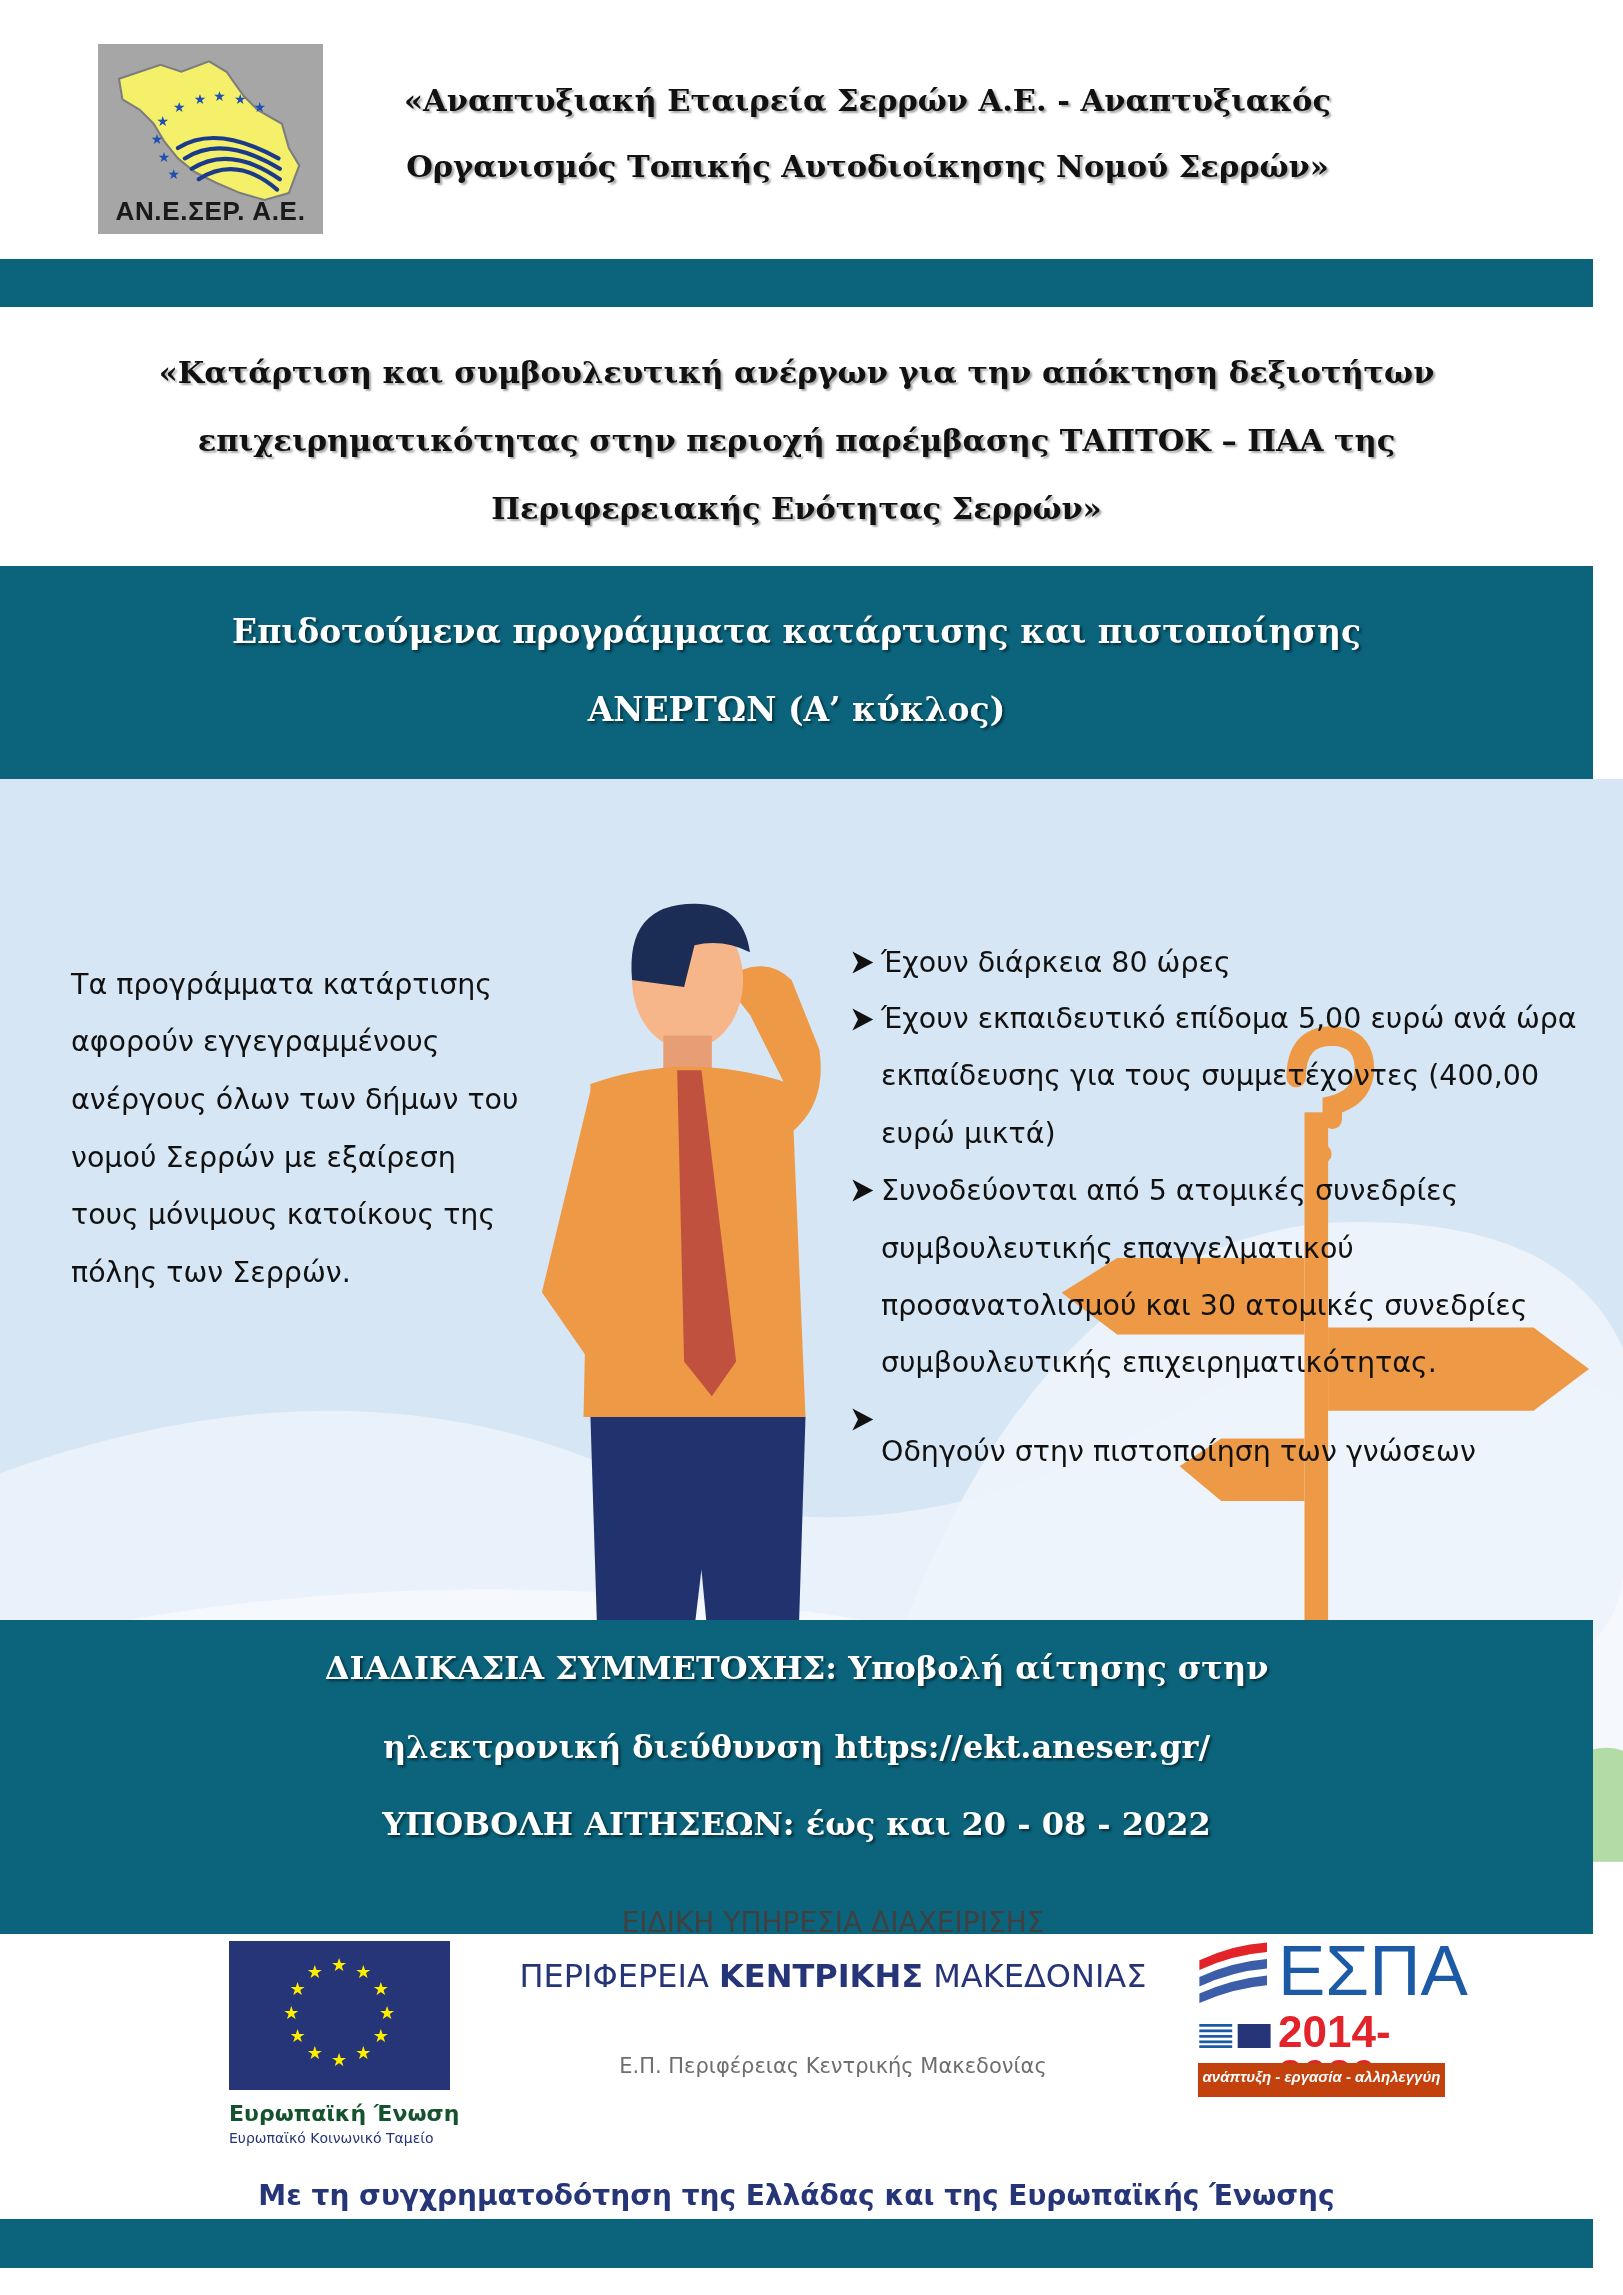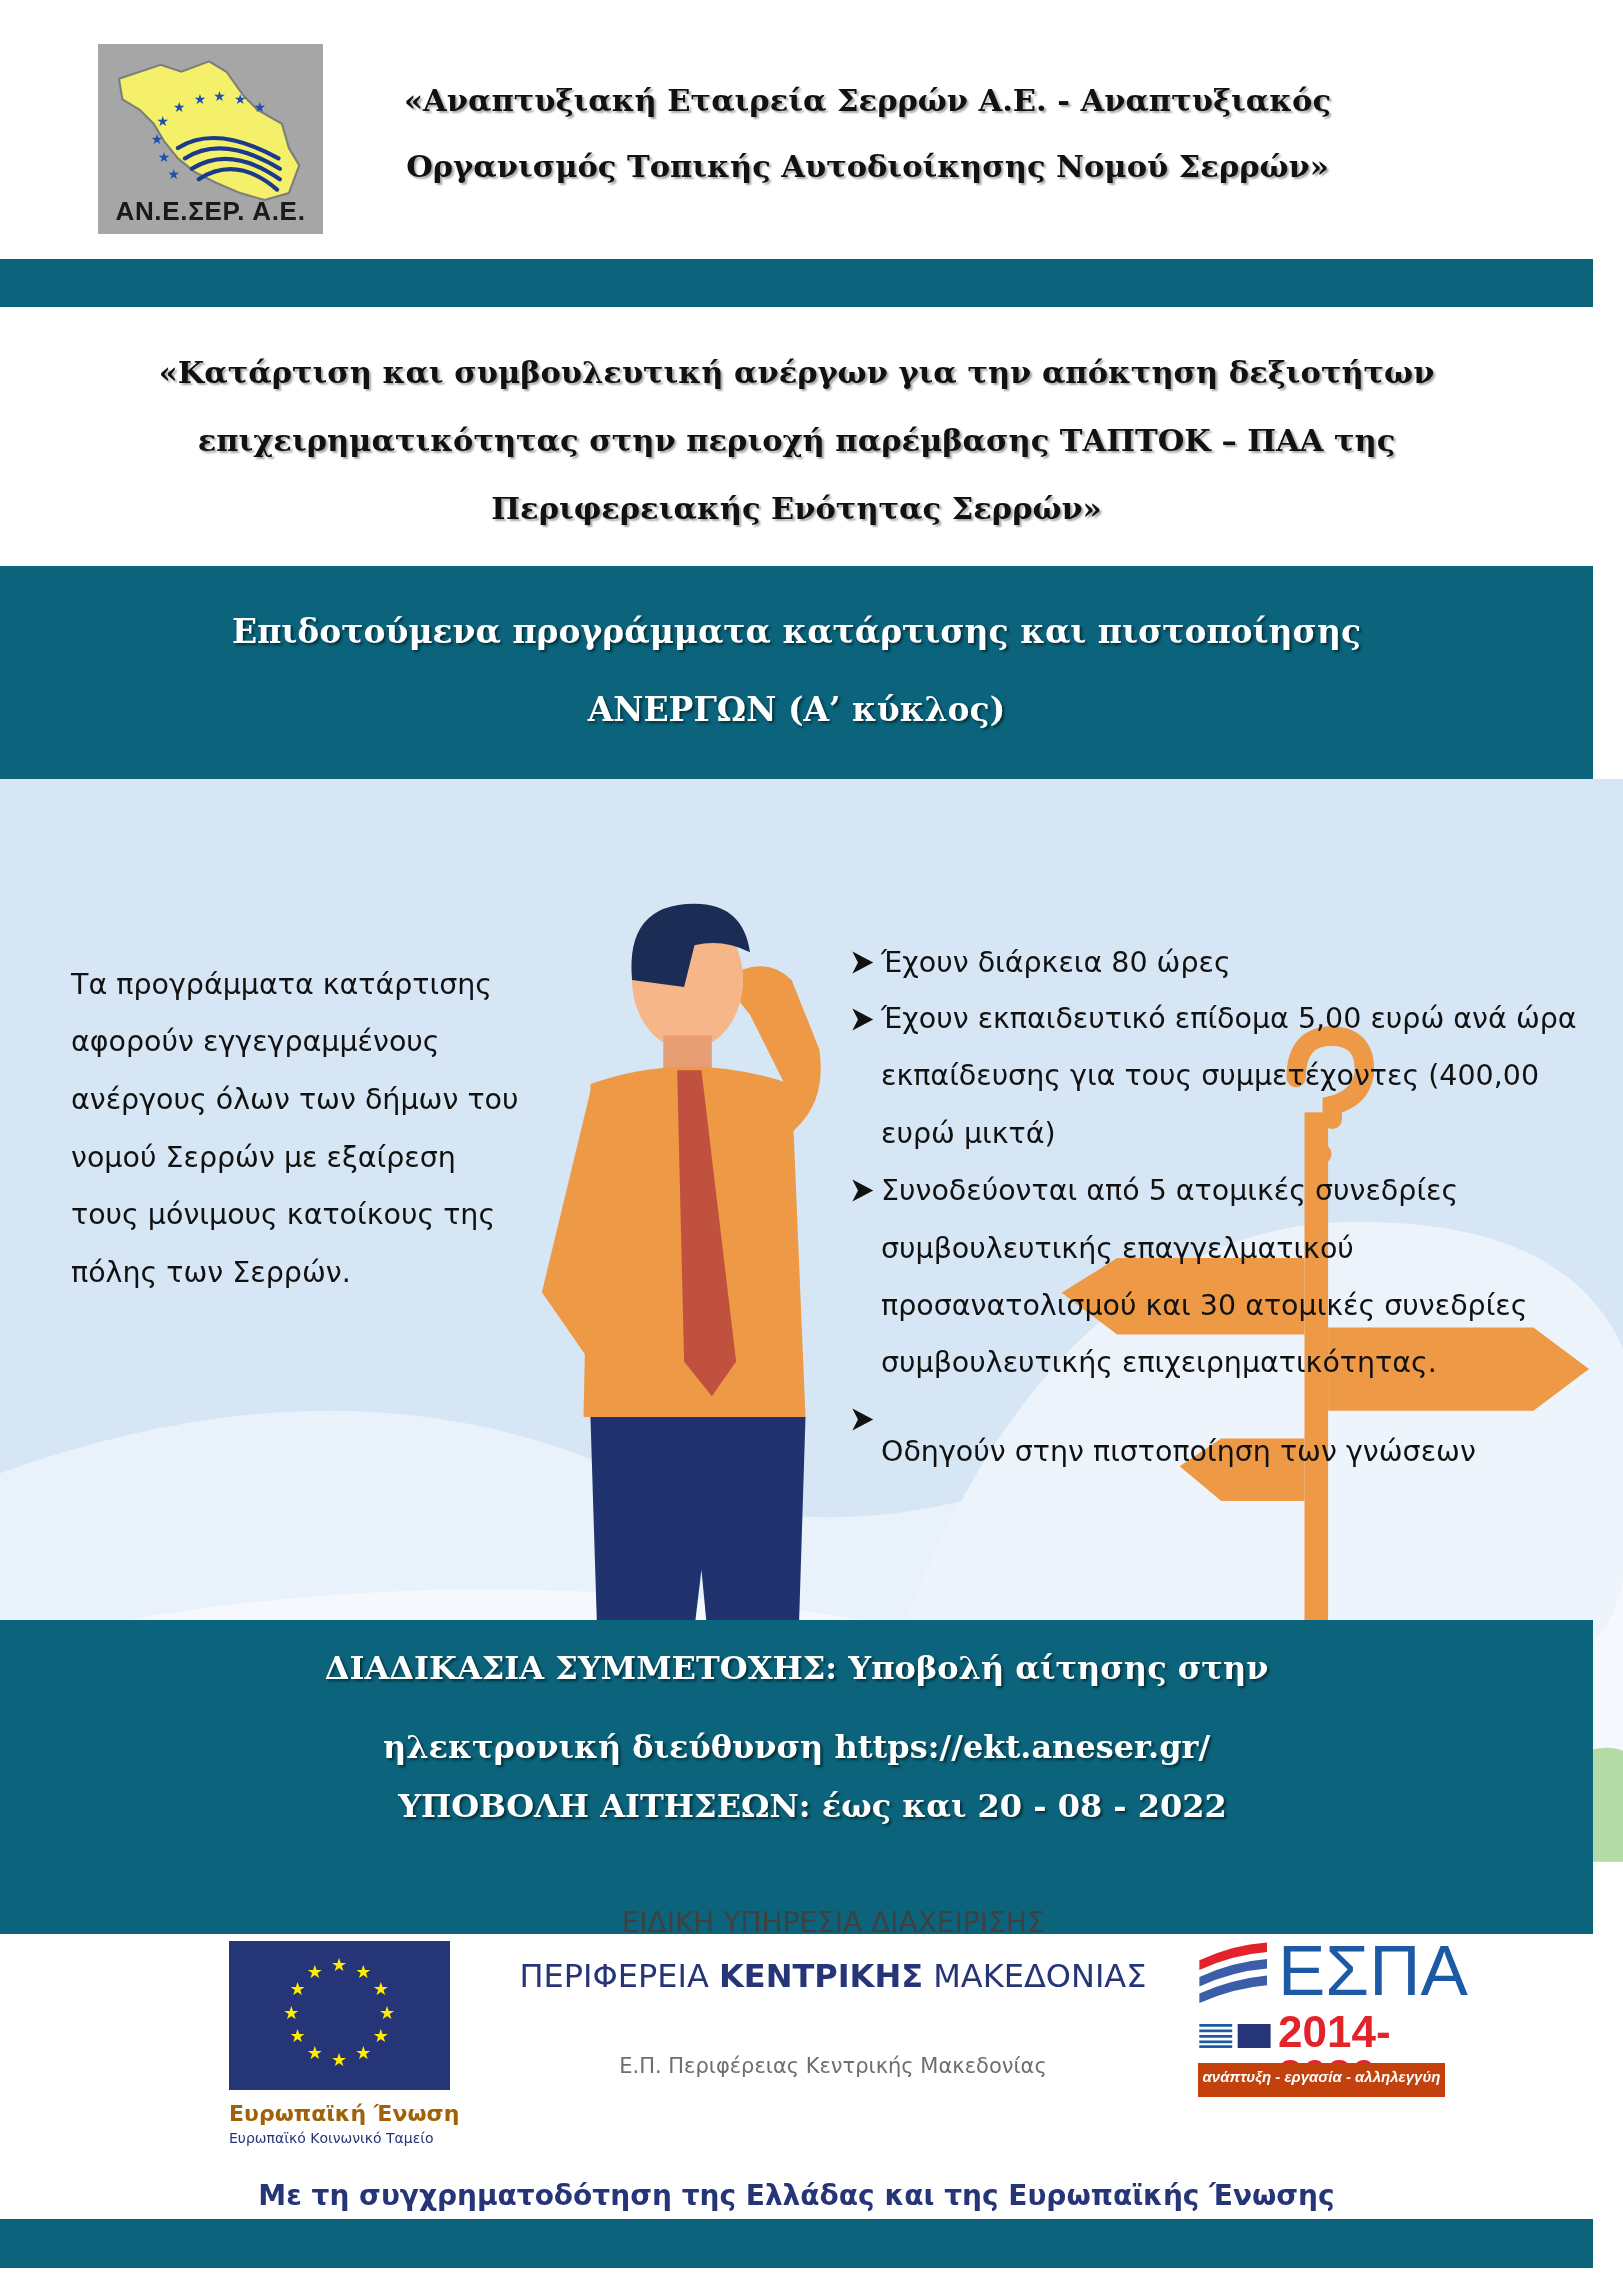--- a/index.html
+++ b/index.html
@@ -28,21 +28,21 @@
   #illustration { left:0; top:779px; width:1623px; height:1083px; background:#d6e6f4; overflow:hidden; }
   .para-line { position:absolute; left:71px; font-family:"DejaVu Sans", sans-serif; font-size:28.5px; color:#111; white-space:nowrap; }
   .bullet-line { position:absolute; font-family:"DejaVu Sans", sans-serif; font-size:28.5px; color:#111; white-space:nowrap; }
   .bullet-arrow { position:absolute; left:851px; width:23.6px; height:25px; }
 
   
   .band3-line { font-size:32px; color:#ffffff; }
 
   
   #eu-flag { left:229px; top:1941px; width:221px; height:149px; background:#263478; }
-  .eu-title { position:absolute; left:229px; top:2101px; width:229px; font-family:"DejaVu Sans", sans-serif; font-weight:bold; font-size:22px; color:#a16207; white-space:nowrap; }
+  .eu-title { position:absolute; left:229px; top:2101px; width:229px; font-family:"DejaVu Sans", sans-serif; font-weight:bold; font-size:22px; color:#14532d; white-space:nowrap; }
   .eu-sub { position:absolute; left:229px; top:2130px; width:229px; font-family:"DejaVu Sans", sans-serif; font-size:14px; color:#263478; white-space:nowrap; }
   .pkm-line { position:absolute; left:472px; width:722px; text-align:center; white-space:nowrap; font-family:"DejaVu Sans", sans-serif; }
   #espa { left:1198px; top:1941px; width:247px; height:149px; }
   .cofund { position:absolute; left:0; width:1593px; text-align:center; top:2179px; font-family:"DejaVu Sans", sans-serif; font-weight:bold; font-size:28px; color:#263478; white-space:nowrap; }
 </style>
 </head>
 <body>
 
 <div id="logo-box" class="abs">
   <svg width="225" height="190" viewBox="0 0 324 274">
@@ -142,21 +142,21 @@
 
   <svg class="bullet-arrow" style="top:628px;" viewBox="0 0 34 36">
       <path d="M2 2 L32 18 L2 34 L10 18 Z" fill="#111"></path>
     </svg>
   <div class="bullet-line" style="left:881px; top:624px;margin-top:32px;">Οδηγούν στην πιστοποίηση των γνώσεων</div>
 </div>
 
 <div class="band" style="top:1620px; height:314px;">
   <div class="center-line band3-line serif-bold shadow-light" style="top:29px;">ΔΙΑΔΙΚΑΣΙΑ ΣΥΜΜΕΤΟΧΗΣ: Υποβολή αίτησης στην</div>
   <div class="center-line band3-line serif-bold shadow-light" style="top:108px;">ηλεκτρονική διεύθυνση https://ekt.aneser.gr/</div>
-  <div class="center-line band3-line serif-bold shadow-light" style="top:167px;padding-left:16px;">ΥΠΟΒΟΛΗ ΑΙΤΗΣΕΩΝ: έως και 20 - 08 - 2022</div>
+  <div class="center-line band3-line serif-bold shadow-light" style="top:185px;">ΥΠΟΒΟΛΗ ΑΙΤΗΣΕΩΝ: έως και 20 - 08 - 2022</div>
 </div>
 
 <div class="band" style="top:1884px; height:48px;"></div>
 
 <div id="eu-flag" class="abs">
   <svg width="221" height="149" viewBox="0 0 319 215">
     <g fill="#ffed00" font-size="26" text-anchor="middle">
       <text x="159" y="44">★</text>
         <text x="194" y="54">★</text>
         <text x="219" y="78">★</text>

